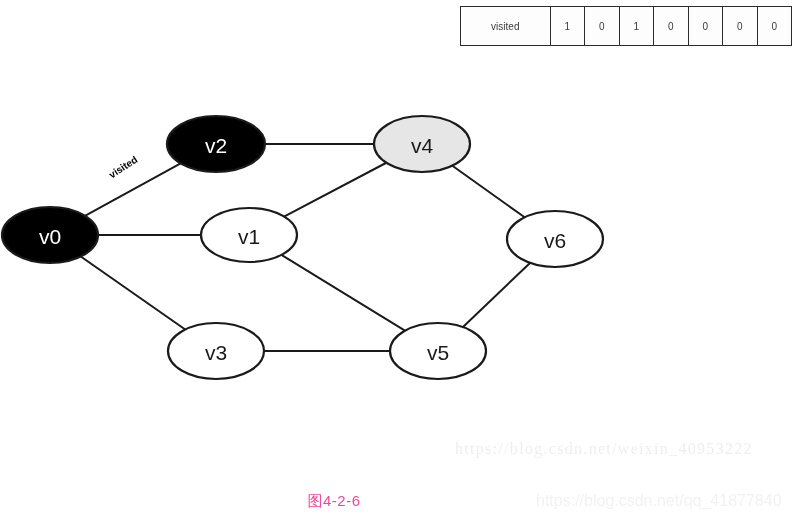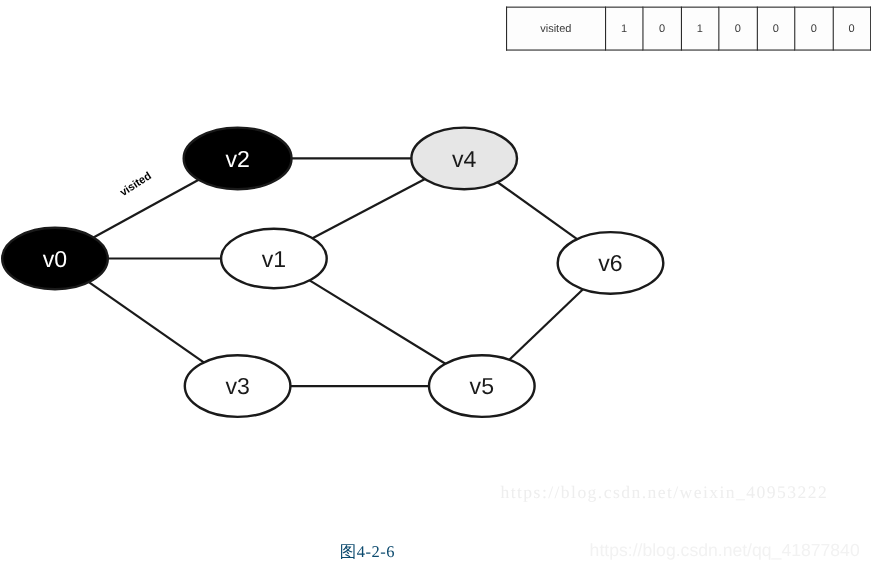--- a/index.html
+++ b/index.html
@@ -74,22 +74,22 @@
   }
 
   
   #figure-caption {
     position: absolute;
     left: 0;
     top: 492px;
     width: 668px;
     text-align: center;
     font-size: 15px;
-    color: #0c4a6e;
-    font-family: Liberation Serif, serif;
+    color: #ec4899;
+    font-family: Liberation Sans, sans-serif;
     letter-spacing: 0.5px;
   }
 
   
   .watermark {
     position: absolute;
     white-space: nowrap;
     user-select: none;
     pointer-events: none;
   }

